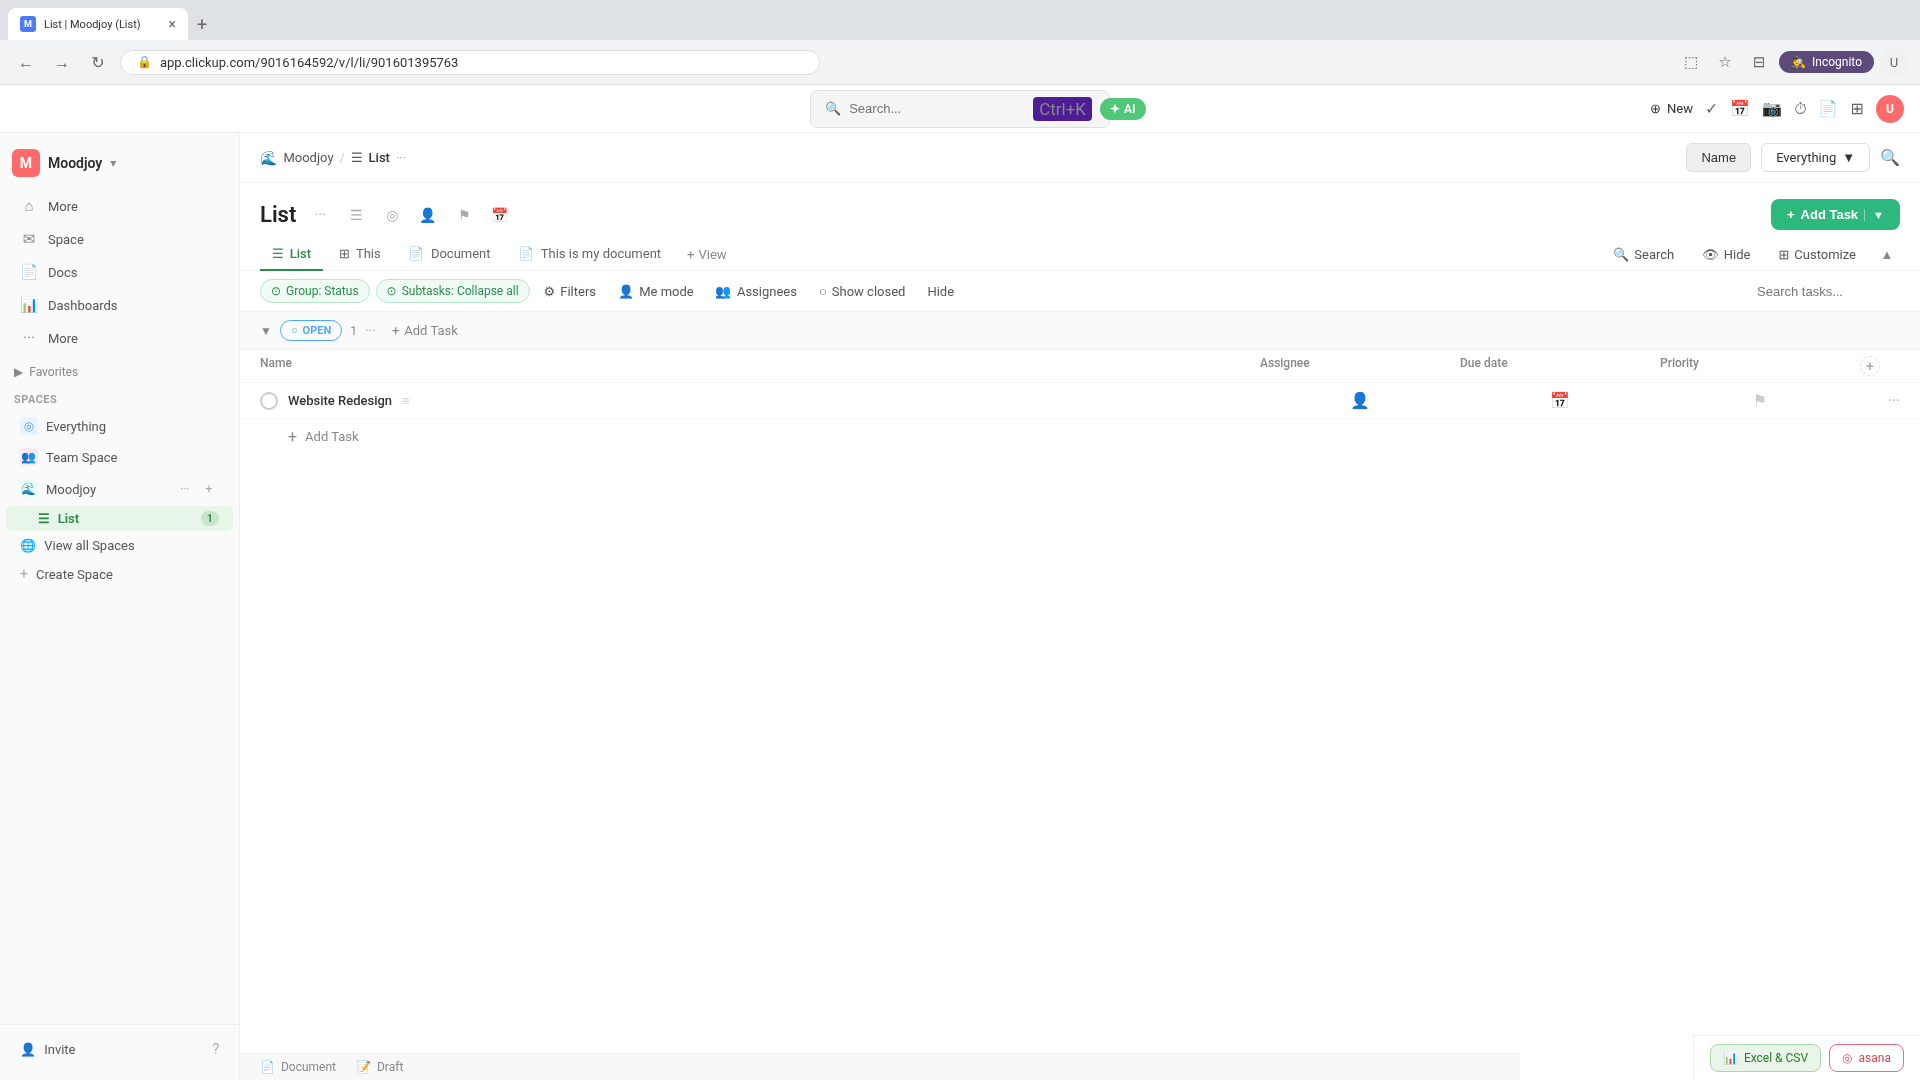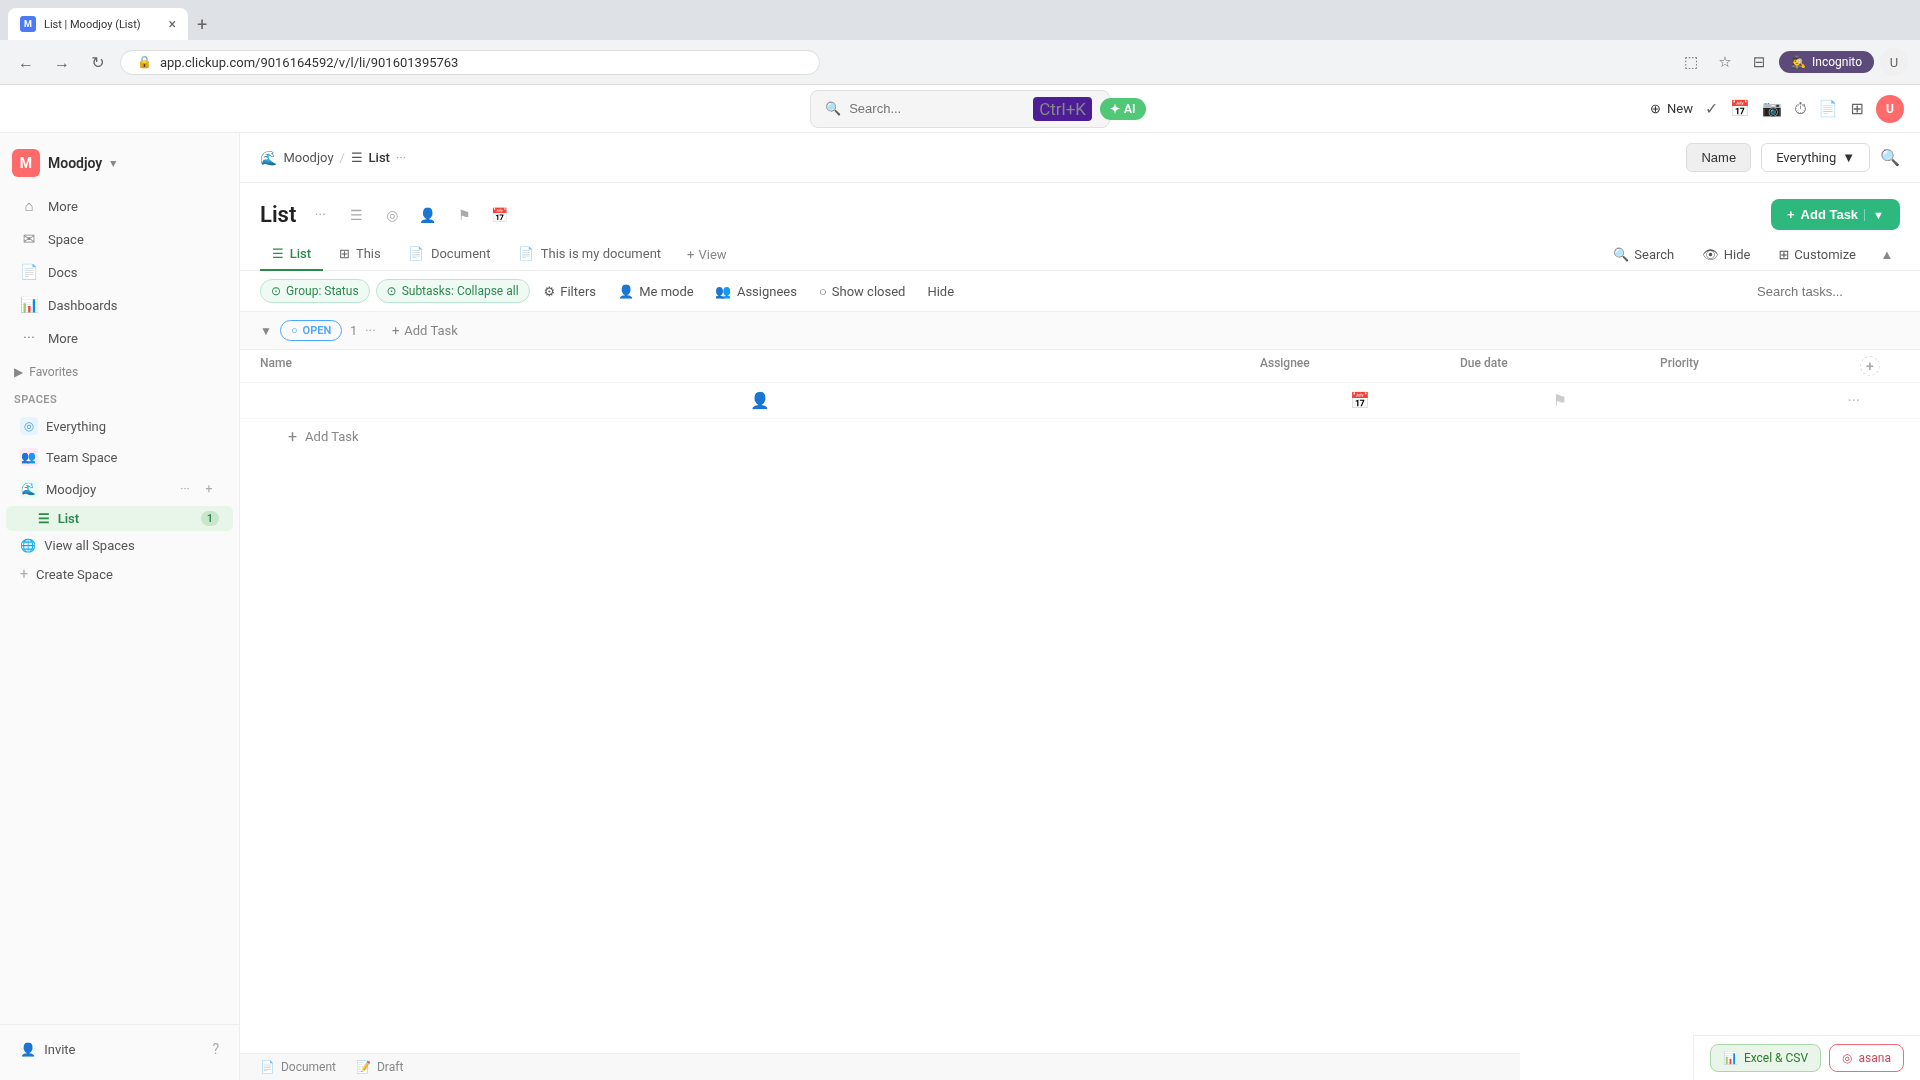--- a/index.html
+++ b/index.html
@@ -409,20 +409,25 @@
         </div>
         <div class="task-col">
           <span>Priority</span>
         </div>
         <div>
           <div class="col-add">+</div>
         </div>
       </div>
 
       <div class="task-row">
+        <div class="task-name-cell">
+          <div class="task-checkbox"></div>
+          <span class="task-name">Website Redesign</span>
+          <span class="task-desc-icon">≡</span>
+        </div>
         <div class="task-cell-icon">
           <span style="color:#ccc;font-size:16px;">👤</span>
         </div>
         <div class="task-cell-icon">
           <span style="color:#ccc;font-size:16px;">📅</span>
         </div>
         <div class="task-cell-icon">
           <span style="color:#ccc;font-size:16px;">⚑</span>
         </div>
         <div class="task-more">···</div>

